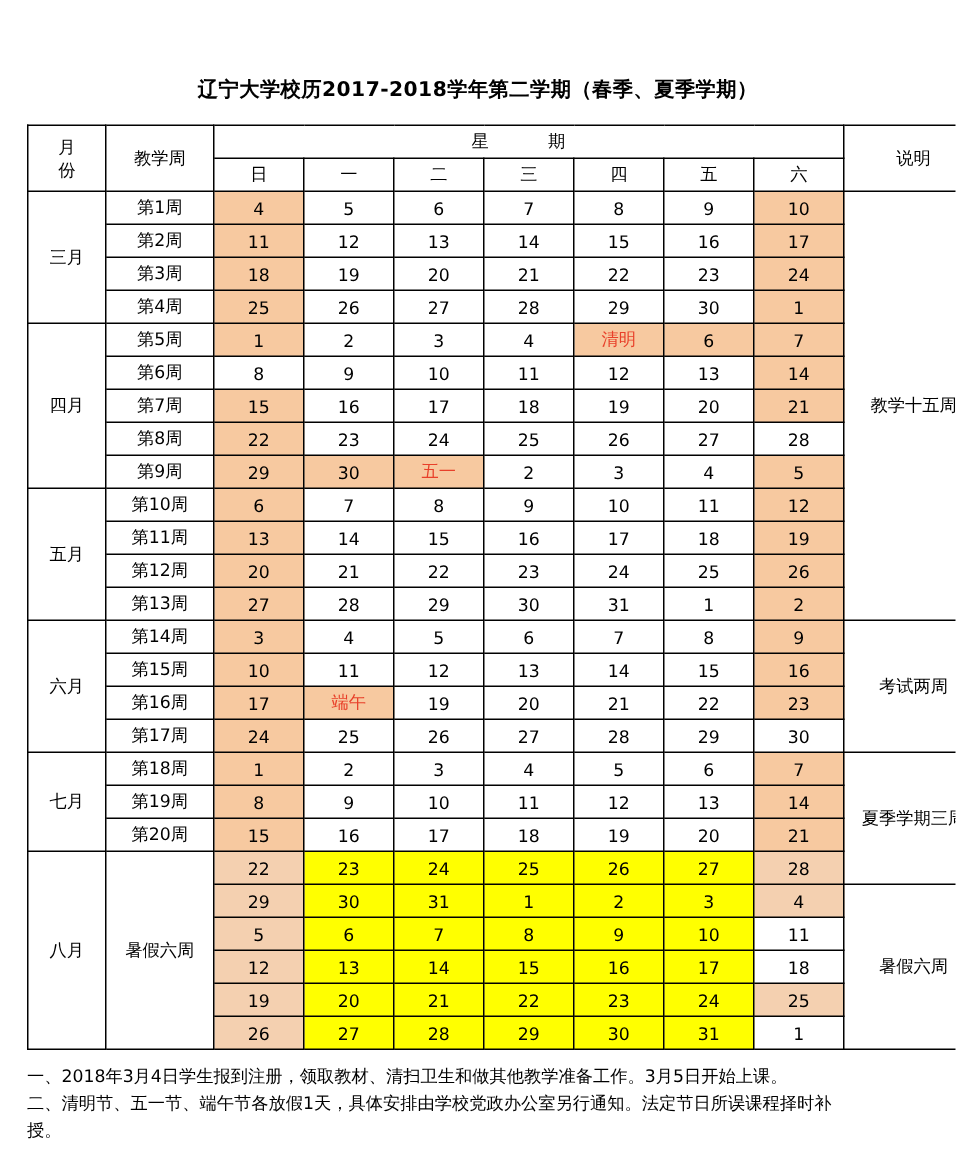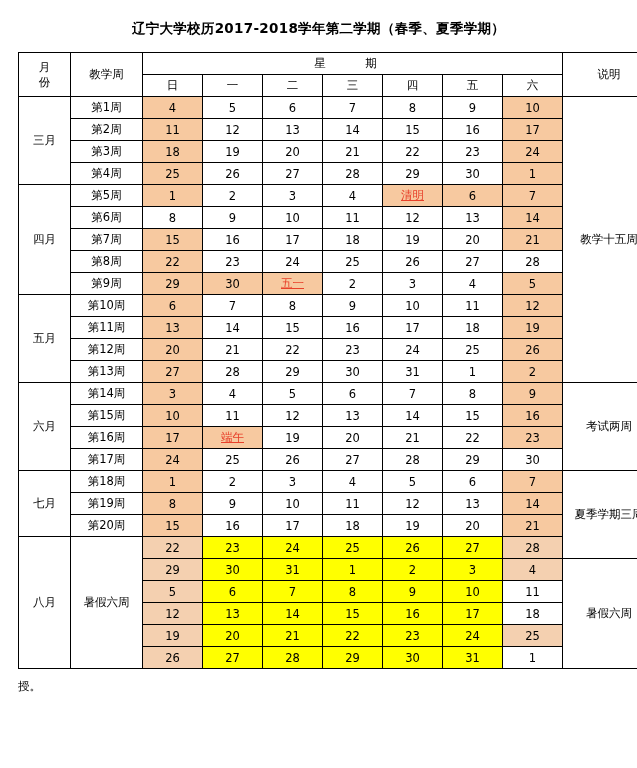--- a/index.html
+++ b/index.html
@@ -19,21 +19,21 @@
     height: 768px;
     position: relative;
     box-sizing: border-box;
     padding: 0 18px;
   }
   .title {
     text-align: center;
     font-weight: bold;
     font-size: 13.5px;
     letter-spacing: 0.3px;
-    padding-top: 20px;
+    padding-top: 51px;
     padding-bottom: 14px;
   }
   table.cal {
     border-collapse: collapse;
     width: 601px;
     table-layout: fixed;
   }
   table.cal td, table.cal th {
     border: 1px solid #000;
     text-align: center;
@@ -52,21 +52,21 @@
   .col-note  { width: 93px; }
 
   .month-cell, .note-cell, .week-cell { font-size: 12px; }
   .xingqi { letter-spacing: 14px; }
 
   
   .c-white  { background: #ffffff; }
   .c-orange { background: #f7c9a0; }
   .c-yellow { background: #ffff00; }
   .c-peach  { background: #f4d0b0; }
-  .t-red    { color: #e8402a; text-decoration: underline; }
+  .t-red    { color: #e8402a; }
 
   .footer {
     margin-top: 9px;
     font-size: 11.5px;
     line-height: 1.55;
   }
   .footer .ln {
     display: block;
     white-space: pre-wrap;
   }
@@ -373,16 +373,18 @@
           <td class="c-yellow">28</td>
           <td class="c-yellow">29</td>
           <td class="c-yellow">30</td>
           <td class="c-yellow">31</td>
           <td class="c-white">1</td>
         </tr>
       </tbody>
   </table>
 
   <div class="footer">
+    <div class="ln">一、2018年3月4日学生报到注册，领取教材、清扫卫生和做其他教学准备工作。3月5日开始上课。</div>
+    <div class="ln">二、清明节、五一节、端午节各放假1天，具体安排由学校党政办公室另行通知。法定节日所误课程择时补</div>
     <div class="ln">授。</div>
 
   </div>
 </div>
 
 </body></html>

